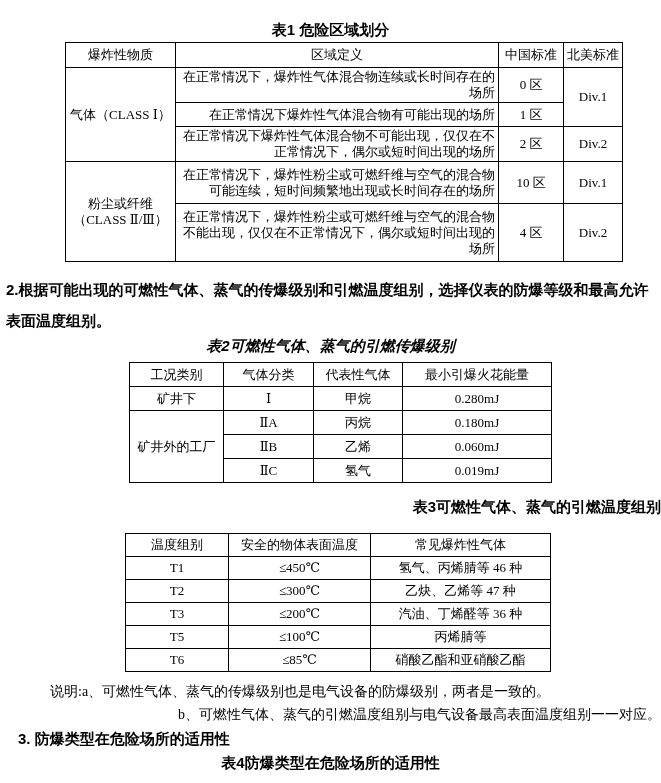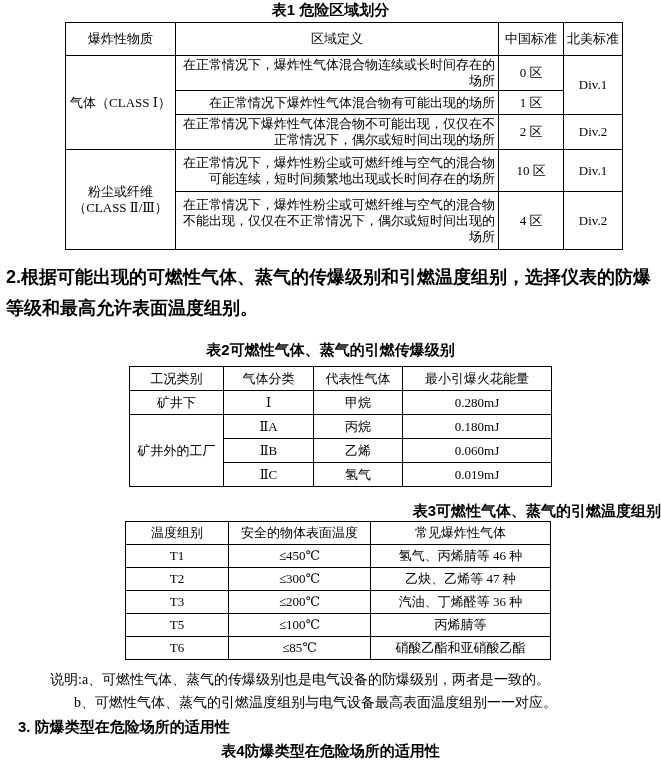--- a/index.html
+++ b/index.html
@@ -2,21 +2,21 @@
 <html><head>
 <meta charset="utf-8">
 <style>
   html, body { margin:0; padding:0; background:#ffffff; }
   body {
     width:661px; height:783px;
     font-family:"Liberation Serif","DejaVu Serif",serif;
     color:#000;
     overflow:hidden;
   }
-  .doc { padding-top:0; }
+  .doc { padding-top:20px; }
 
   .tbl-title {
     text-align:center; font-weight:bold;
     font-family:"Liberation Sans","DejaVu Sans",sans-serif;
     font-size:15px; line-height:20px;
   }
   table {
     border-collapse:collapse;
     table-layout:fixed;
     font-size:13px;
@@ -34,46 +34,46 @@
   
   #table1 { margin-left:65px; margin-top:2px; width:557px; }
   #table1 col.c1 { width:110px; }
   #table1 col.c2 { width:323px; }
   #table1 col.c3 { width:65px; }
   #table1 col.c4 { width:59px; }
 
   
   .para-bold {
     font-family:"Liberation Sans","DejaVu Sans",sans-serif;
-    font-weight:bold; font-size:18px;
+    font-weight:bold; font-size:15px;
     line-height:31px; margin:12px 4px 0 6px;
   }
 
   
-  .t2-title { margin-top:16px; }
+  .t2-title { margin-top:0;font-style:italic; }
   #table2 { margin-left:129px; margin-top:6px; width:422px; }
   #table2 col.c1 { width:94px; }
   #table2 col.c2 { width:90px; }
   #table2 col.c3 { width:89px; }
   #table2 col.c4 { width:149px; }
   #table2 tr { height:24px; }
 
   
   .t3-title { margin-top:14px;text-align:right; }
-  #table3 { margin-left:125px; margin-top:0; width:425px; }
+  #table3 { margin-left:125px; margin-top:16px; width:425px; }
   #table3 col.c1 { width:103px; }
   #table3 col.c2 { width:142px; }
   #table3 col.c3 { width:180px; }
   #table3 tr { height:23px; }
 
   .note {
     font-size:14px; line-height:19px;
   }
   .note-a { margin:10px 0 0 50px; }
-  .note-b { margin:4px 0 0 74px; }
+  .note-b { margin:4px 0 0 58px;text-align:right; }
 
   .heading3 {
     font-family:"Liberation Sans","DejaVu Sans",sans-serif;
     font-weight:bold; font-size:15px; line-height:21px;
     margin:4px 0 0 18px;
   }
   .t4-title { margin-top:4px; }
 </style>
 </head>
 <body>
@@ -83,21 +83,21 @@
   <div class="tbl-title">表1 危险区域划分</div>
 
   <table id="table1">
     <colgroup>
         <col class="c1">
         <col class="c2">
         <col class="c3">
         <col class="c4">
       </colgroup>
     <tbody>
-        <tr style="height:33px;">
+        <tr style="height:25px;">
       <td>爆炸性物质</td>
       <td>区域定义</td>
       <td>中国标准</td>
       <td>北美标准</td>
     </tr>
     <tr style="height:35px;">
       <td rowspan="3">气体（CLASS Ⅰ）</td>
       <td class="def">在正常情况下，爆炸性气体混合物连续或长时间存在的场所</td>
       <td>0 区</td>
       <td rowspan="2">Div.1</td>

